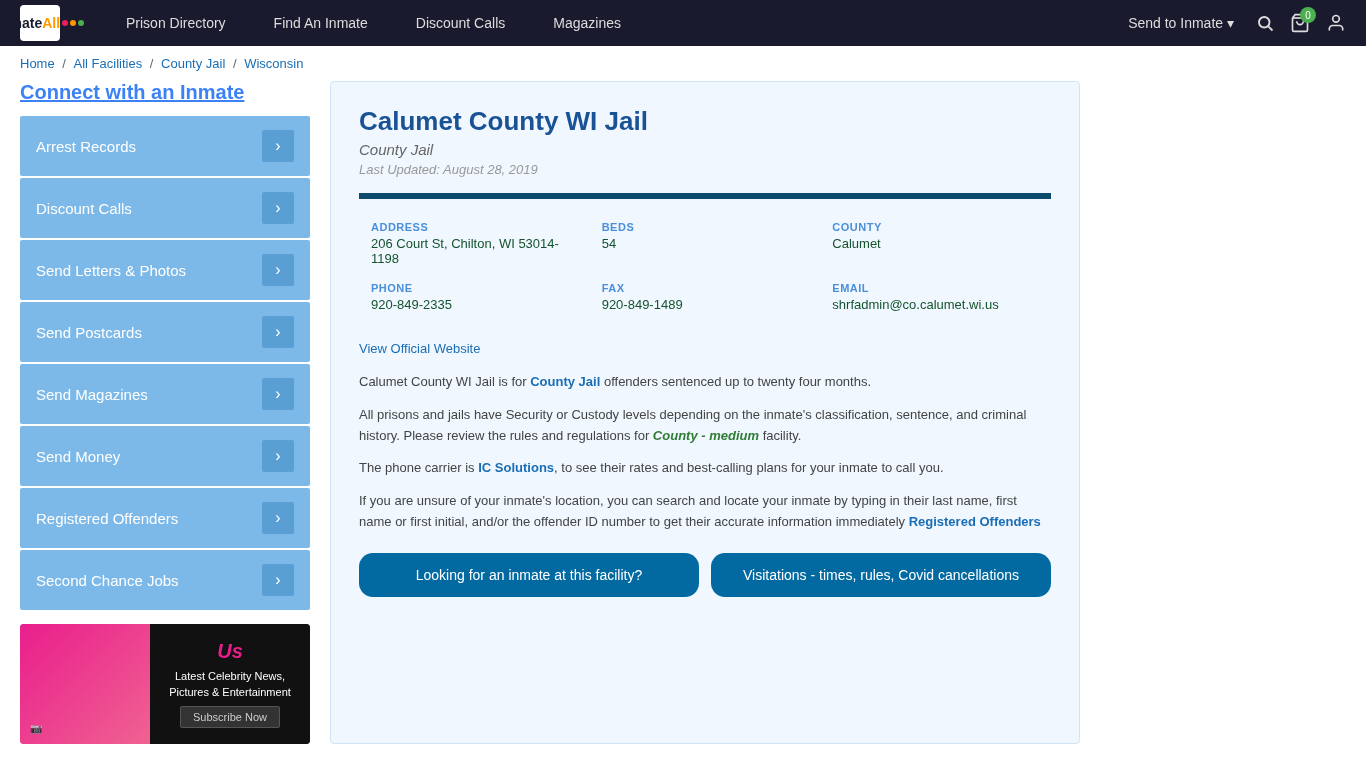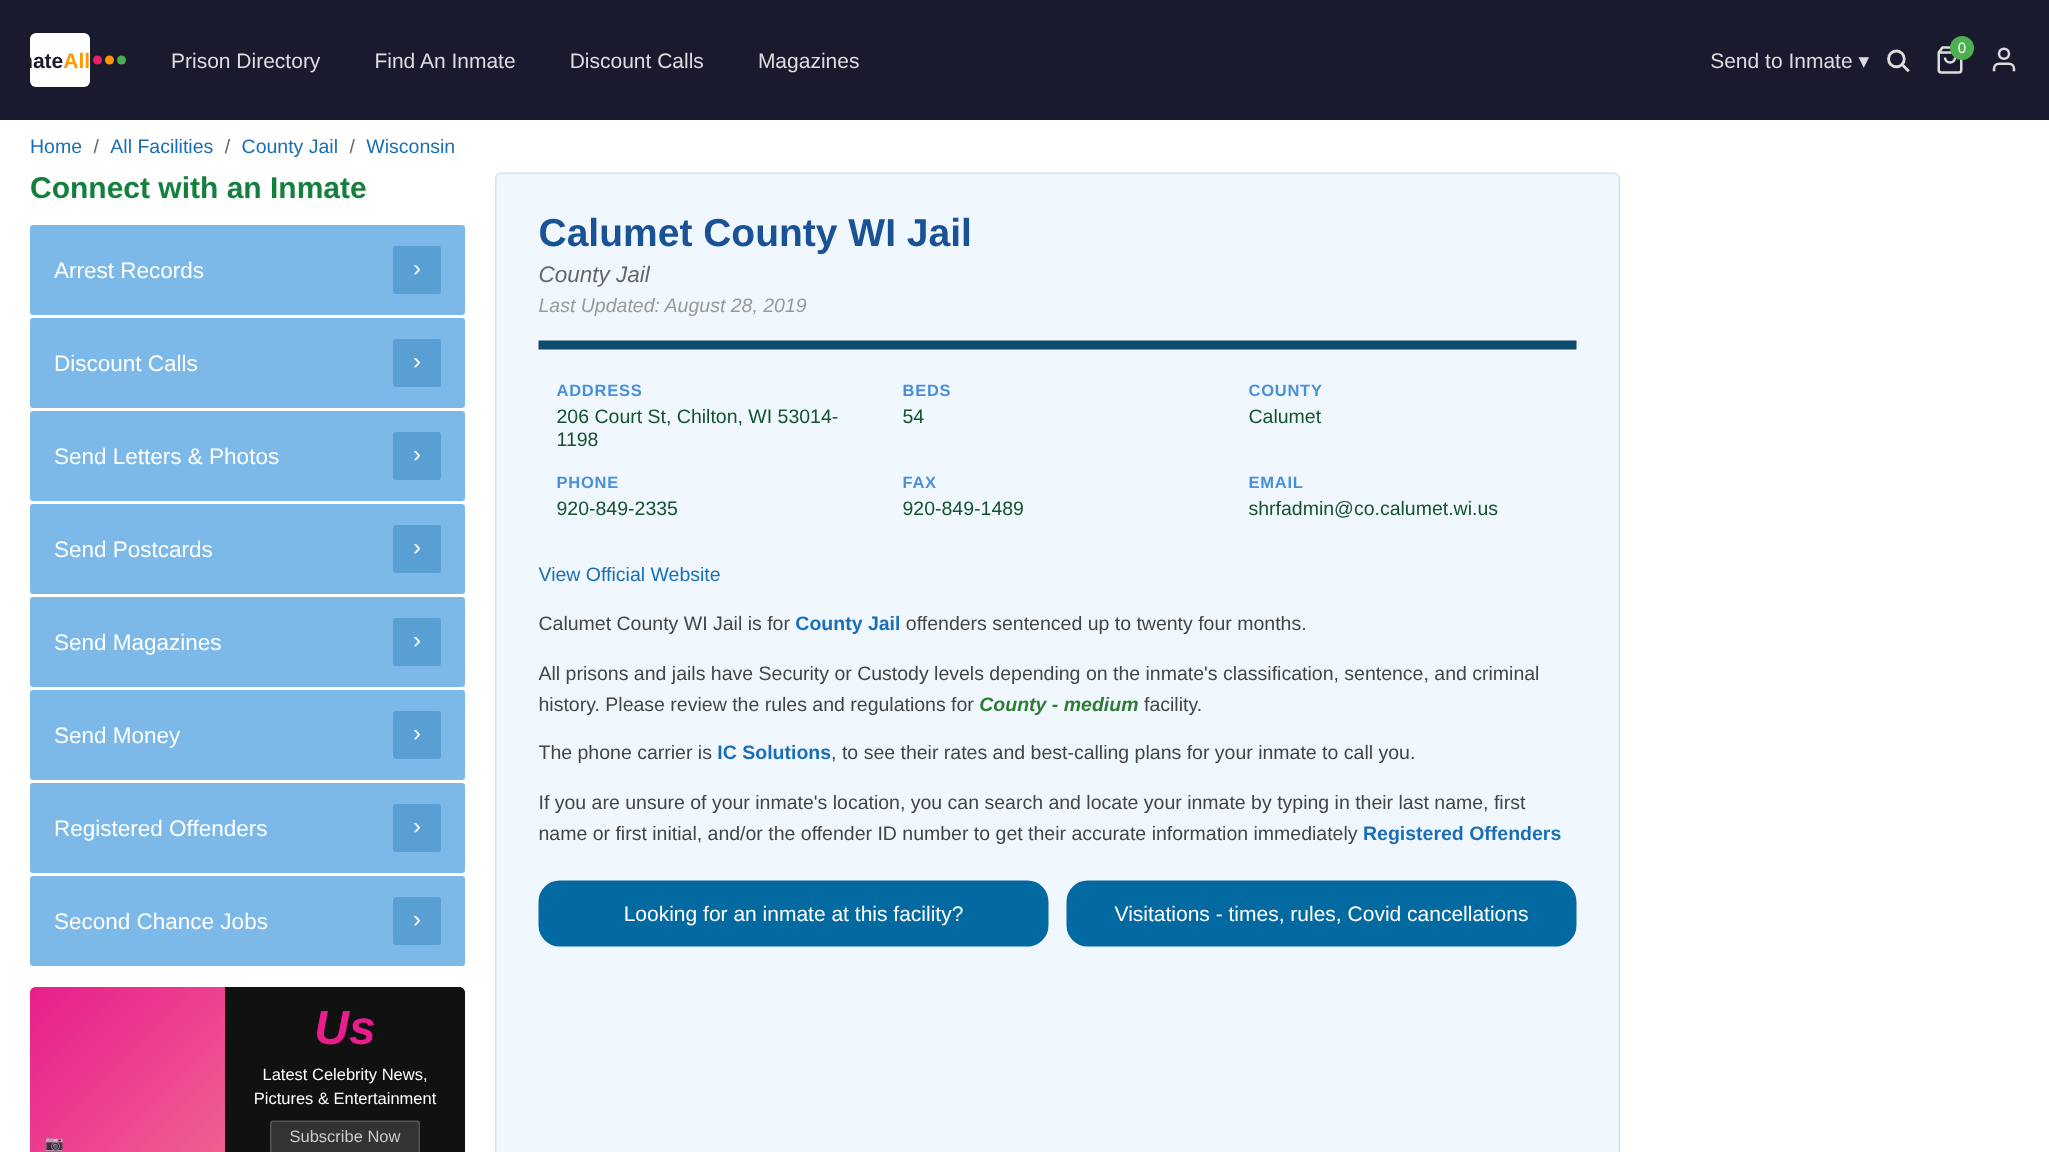--- a/index.html
+++ b/index.html
@@ -4,22 +4,22 @@
   <style>
     * { margin: 0; padding: 0; box-sizing: border-box; }
     body { font-family: Arial, sans-serif; font-size: 14px; color: #333; background: #fff; }
 
     
     nav {
       background: #1a1a2e;
       display: flex;
       align-items: center;
       padding: 0 20px;
-      height: 80px;
-      gap: 0;
+      height: 46px;
+      gap: 12px;
       justify-content: flex-end;
     }
     .nav-logo {
       margin-right: 30px;
       display: flex;
       align-items: center;
     }
     .logo-icon {
       width: 40px; height: 36px;
       background: #fff;
@@ -84,22 +84,23 @@
     }
 
     
     .sidebar {
       width: 290px;
       flex-shrink: 0;
     }
     .sidebar-title {
       font-size: 20px;
       font-weight: bold;
+      text-decoration: underline;
       margin-bottom: 12px;
-      color: #15803d;
+      color: #3b82f6;
     }
     .sidebar-menu { display: flex; flex-direction: column; gap: 2px; }
     .sidebar-item {
       background: #7cb9e8;
       display: flex;
       align-items: center;
       justify-content: space-between;
       padding: 14px 16px;
       cursor: pointer;
       color: #fff;
@@ -128,21 +129,21 @@
       align-items: center;
     }
     .ad-banner-right {
       position: absolute; right: 0; top: 0; bottom: 0; width: 160px;
       background: #111;
       display: flex; flex-direction: column; align-items: center; justify-content: center;
       padding: 10px;
       gap: 6px;
     }
     .ad-us-logo {
-      color: #e91e8c; font-size: 32px; font-weight: 900; font-style: italic;
+      color: #e91e8c; font-size: 20px; font-weight: 900; font-style: italic;
     }
     .ad-text {
       color: #fff; font-size: 11px; text-align: center; line-height: 1.4;
     }
     .ad-subscribe-btn {
       background: #333; color: #ccc; border: 1px solid #555;
       padding: 4px 12px; font-size: 11px; cursor: pointer; border-radius: 2px;
     }
 
     

